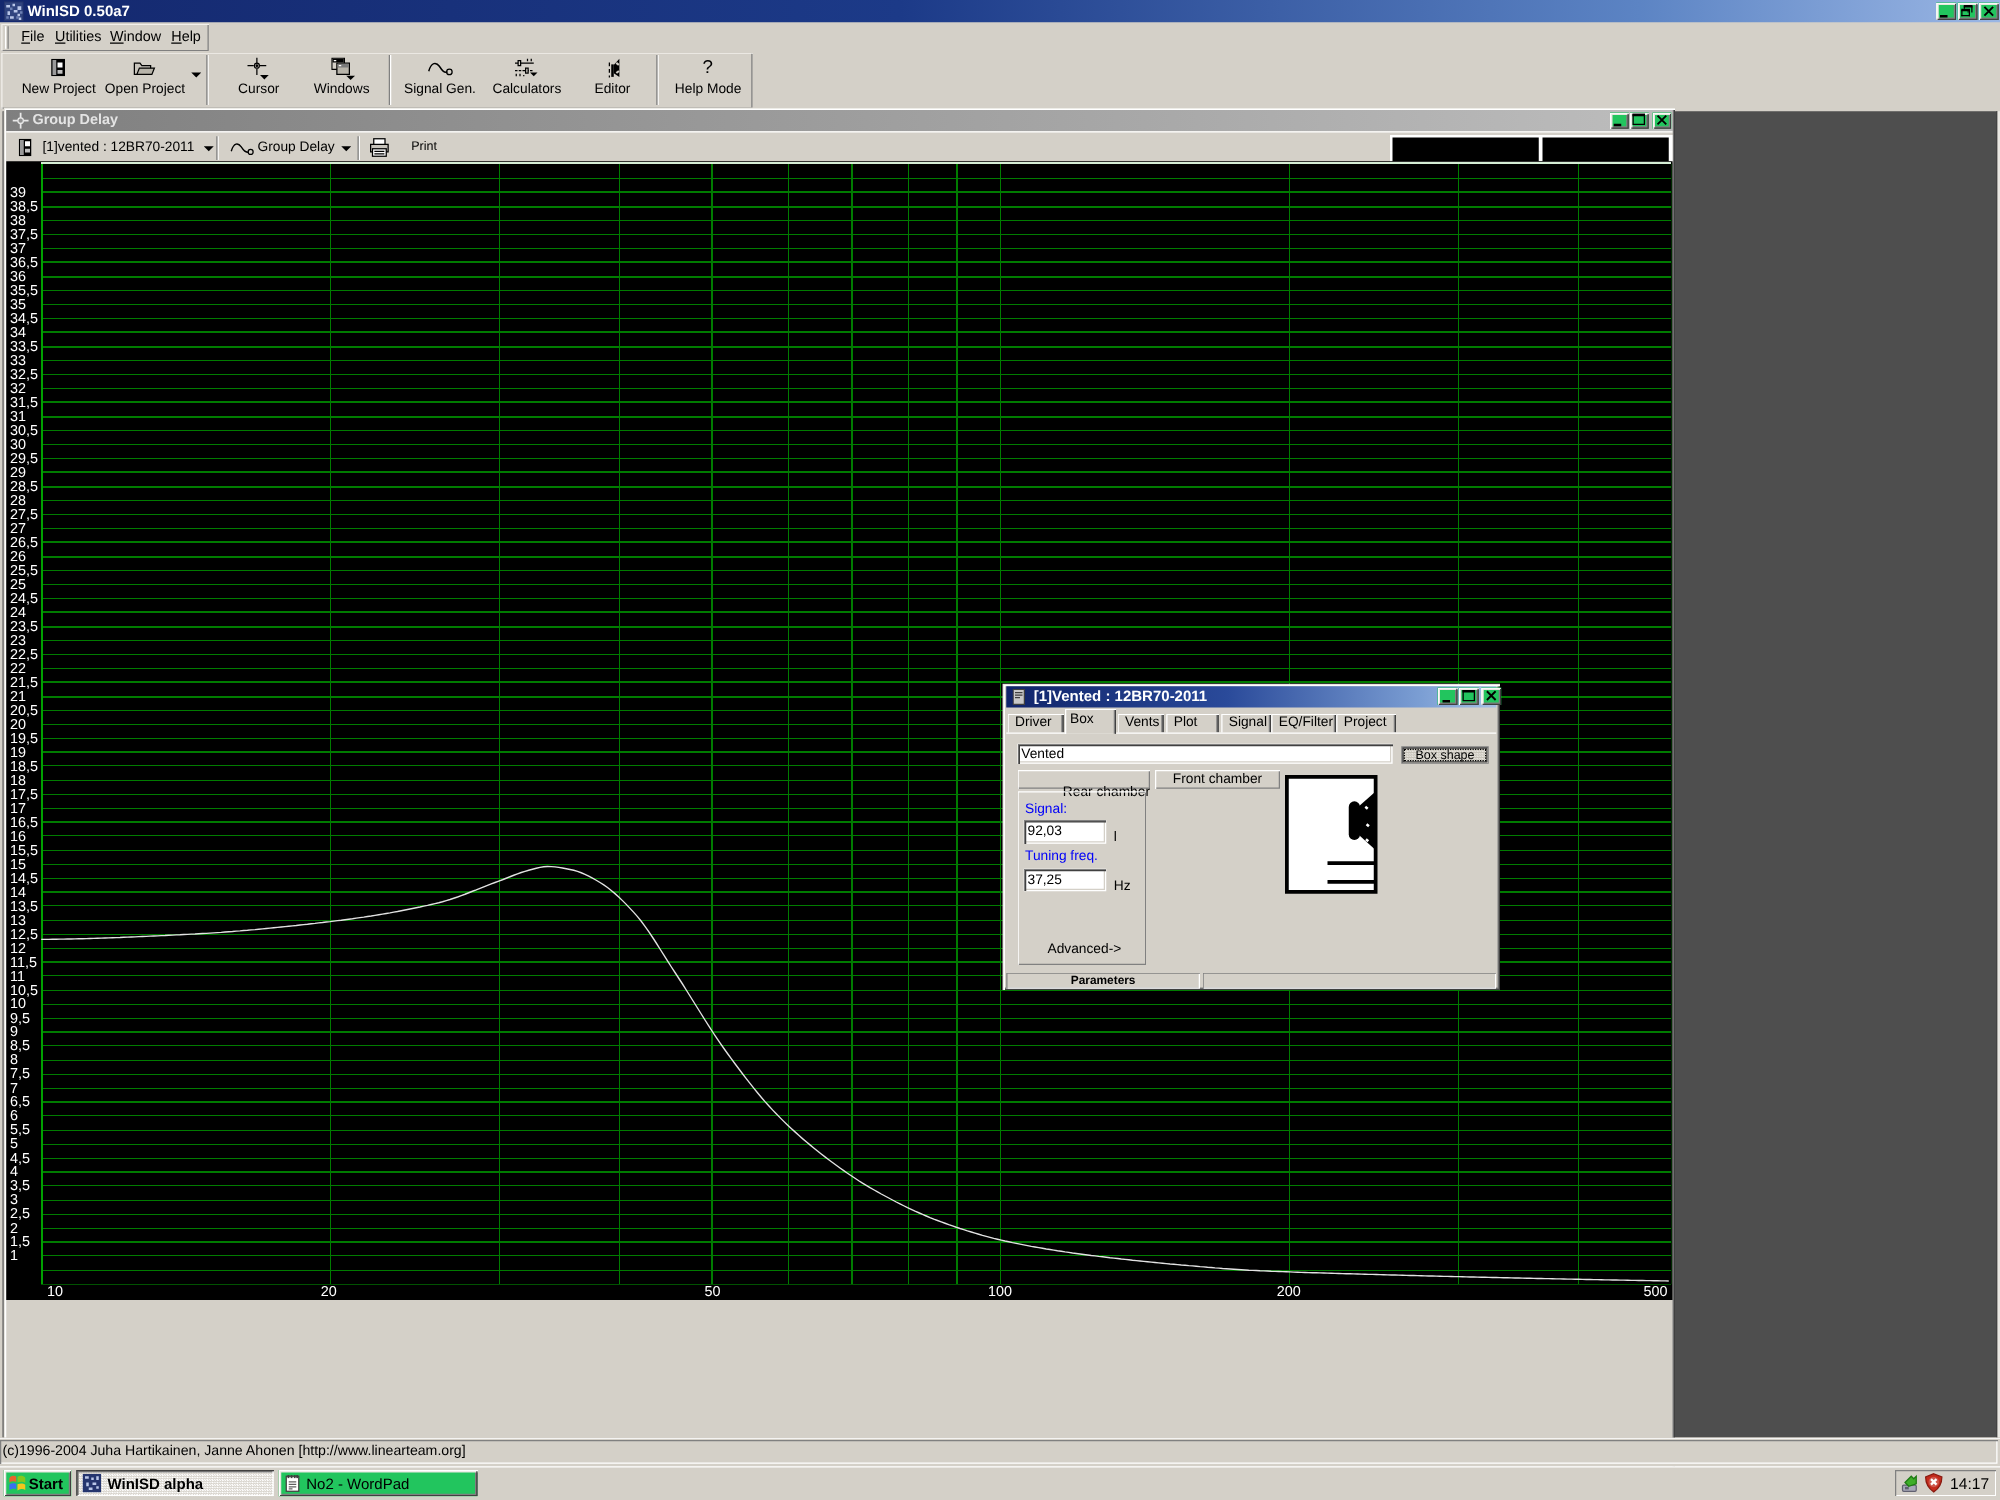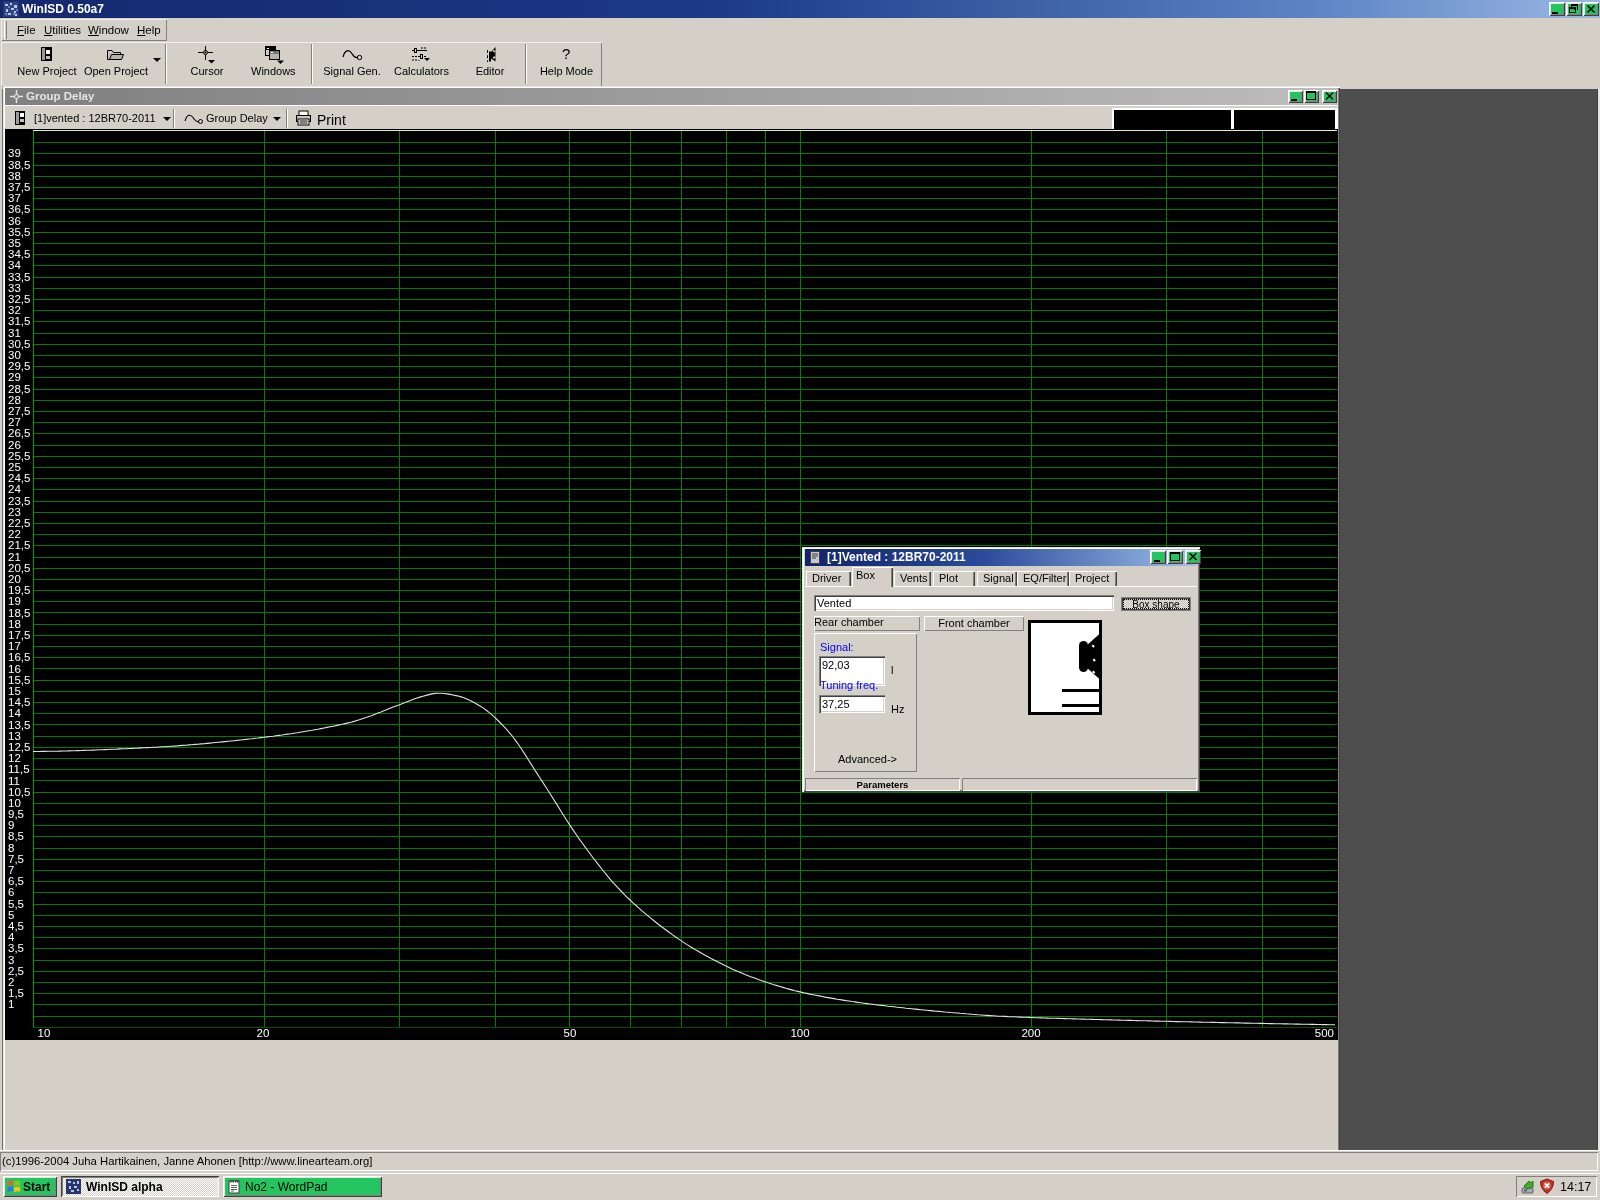--- a/index.html
+++ b/index.html
@@ -208,21 +208,21 @@
         <path d="M1 2 L9 2 L5 6 Z" fill="#000"></path>
       </svg>
    <div class="abs sep" style="left:281px;top:3px;height:19px"></div>
    <svg class="abs" style="left:290px;top:4px" width="18" height="17">
         <rect x="4" y="1" width="9" height="5" fill="#fff" stroke="#000" stroke-width="1"></rect>
         <rect x="1.5" y="5.5" width="14" height="6" fill="#c8c4bc" stroke="#000"></rect>
         <rect x="3" y="9" width="11" height="6" fill="#fff" stroke="#000" stroke-width="1"></rect>
         <line x1="4.5" y1="11" x2="12.5" y2="11" stroke="#000"></line>
         <line x1="4.5" y1="13" x2="12.5" y2="13" stroke="#000"></line>
       </svg>
-   <div class="abs" style="left:312px;top:6px;font-size:14px">Print</div>
+   <div class="abs" style="left:324px;top:6px;font-size:10px">Print</div>
    <div class="abs" style="left:1107px;top:2px;width:226px;height:22px;background:#fff"></div>
    <div class="abs" style="left:1109px;top:4px;width:117px;height:19px;background:#000"></div>
    <div class="abs" style="left:1229px;top:4px;width:101px;height:19px;background:#000"></div>
   </div>
 
   <div class="abs" style="left:2px;top:43px;width:1333px;height:911px;background:#000">
    <svg width="1332" height="911" style="position:absolute;left:0;top:0" shape-rendering="crispEdges">
         <line x1="28" y1="898.5" x2="1332" y2="898.5" stroke="#005200" stroke-width="1"></line>
         <line x1="28" y1="887.5" x2="1332" y2="887.5" stroke="#007c00" stroke-width="1"></line>
         <line x1="28" y1="875.5" x2="1332" y2="875.5" stroke="#007c00" stroke-width="1"></line>
@@ -445,25 +445,25 @@
   <div class="abs tab" style="left:215px;top:24px;width:52px;height:15px">EQ/Filter</div>
   <div class="abs tab" style="left:267px;top:24px;width:48px;height:15px">Project</div>
 
   <div class="abs" style="left:3px;top:39px;width:392px;height:192px;background:#d4d0c8;border-top:1px solid #fff">
    <div class="abs edit" style="left:9px;top:8px;width:300px;height:16px">
         <div style="padding:2px 0 0 3px">Vented</div>
       </div>
    <div class="abs" style="left:317px;top:11px;width:68px;height:12px;background:repeating-conic-gradient(#e6e3dd 0% 25%,#c8c4ba 0% 50%);background-size:2px 2px;border:1px solid #404040;box-shadow:0 0 0 1px #808080;font-size:10px">
         <span style="display:block;height:10px;line-height:9px;margin:0;border:1px dotted #000;text-align:center;letter-spacing:0">Box shape</span>
       </div>
-   <div class="abs" style="left:9px;top:29px;width:106px;height:15px;background:#d4d0c8;box-shadow:inset 1px 1px 0 #fff,inset -1px -1px 0 #808080;text-align:left;padding-top:0">Rear chamber</div>
+   <div class="abs" style="left:9px;top:29px;width:106px;height:15px;background:#d4d0c8;box-shadow:inset 1px 1px 0 #fff,inset -1px -1px 0 #808080;text-align:right;padding-top:12px">Rear chamber</div>
    <div class="abs" style="left:119px;top:29px;width:100px;height:15px;background:#d4d0c8;box-shadow:inset 1px 1px 0 #fff,inset -1px -1px 0 #808080;text-align:center;padding-top:1px">Front chamber</div>
    <div class="abs" style="left:9px;top:46px;width:103px;height:139px;box-shadow:inset 1px 1px 0 #fff,inset -1px -1px 0 #808080">
      <div class="abs" style="left:6px;top:8px;color:#0000f8">Signal:</div>
-     <div class="abs edit" style="left:5px;top:23px;width:66px;height:30px">
+     <div class="abs edit" style="left:5px;top:23px;width:66px;height:19px">
           <div style="padding:3px 0 0 3px">92,03</div>
         </div>
      <div class="abs" style="left:77px;top:31px">l</div>
      <div class="abs" style="left:6px;top:46px;color:#0000f8">Tuning freq.</div>
      <div class="abs edit" style="left:5px;top:62px;width:66px;height:18px">
           <div style="padding:3px 0 0 3px">37,25</div>
         </div>
      <div class="abs" style="left:77px;top:70px">Hz</div>
      <div class="abs" style="left:24px;top:120px">Advanced-&gt;</div>
    </div>

